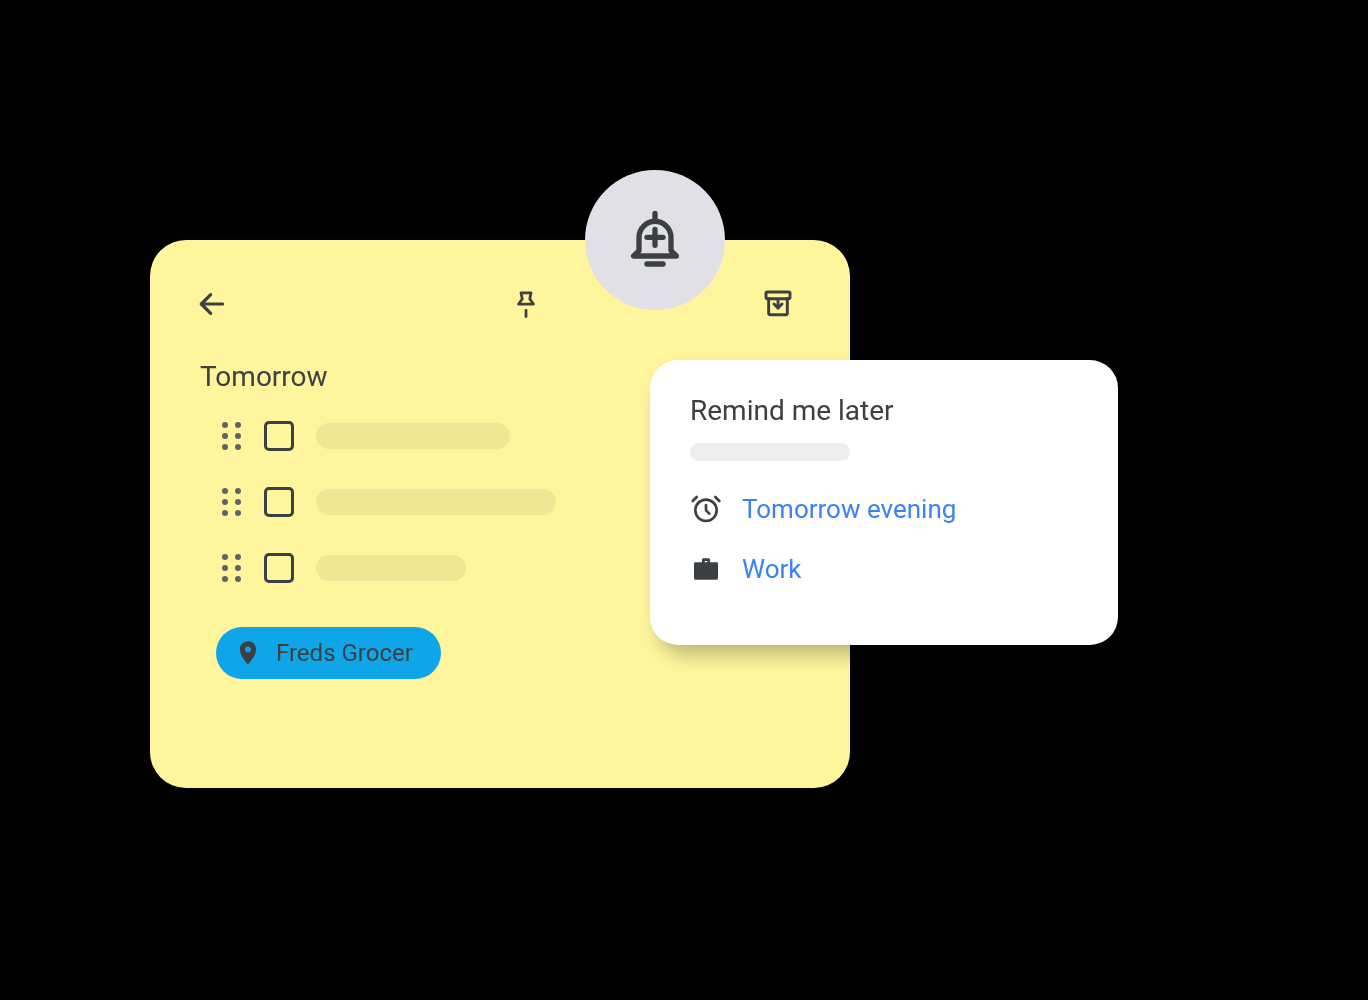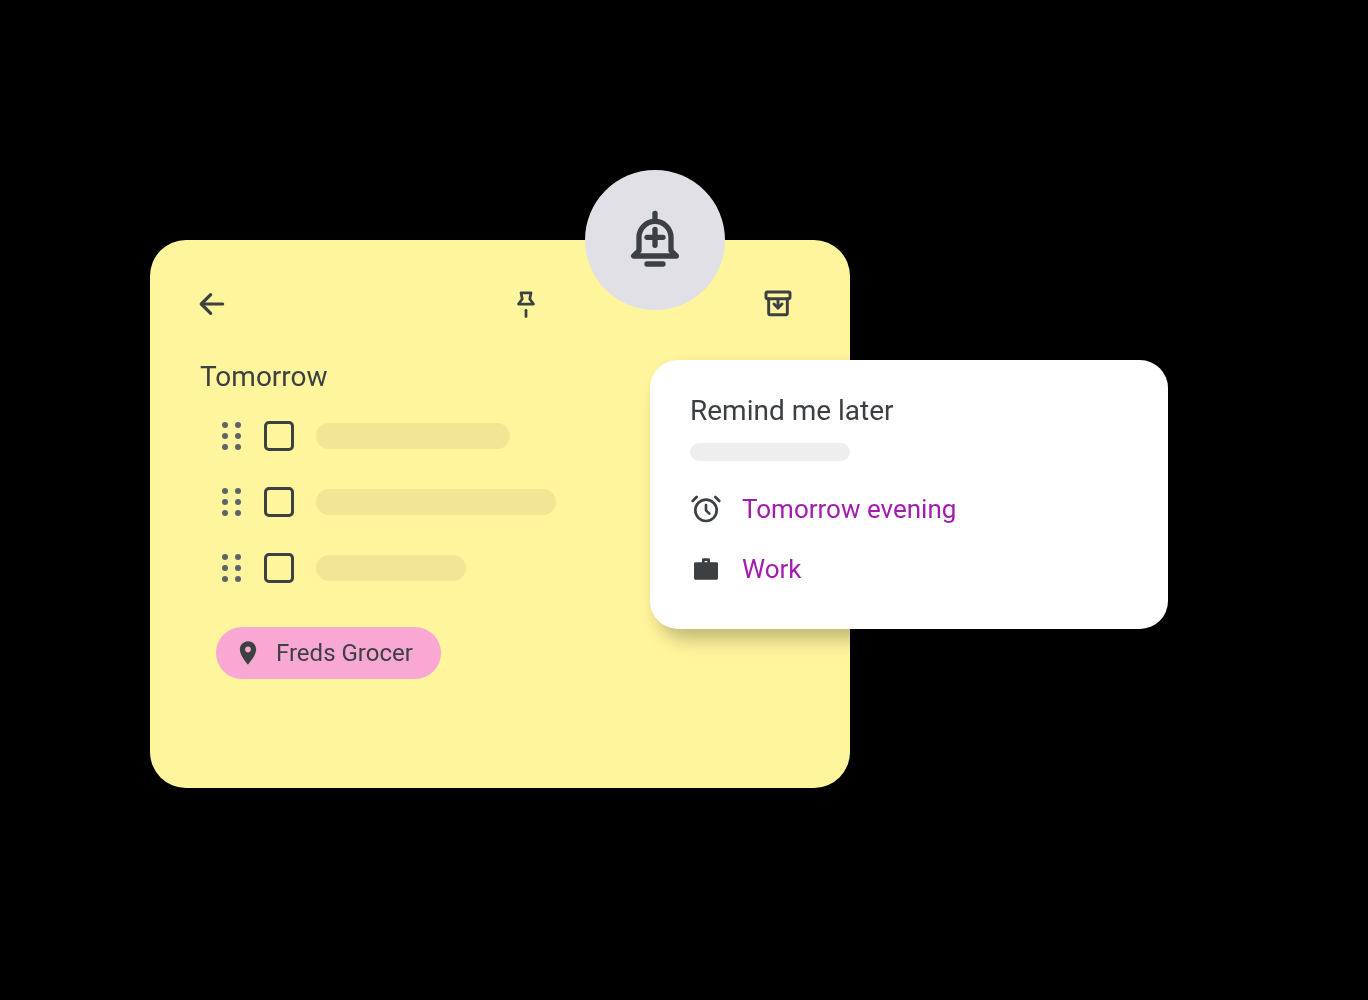--- a/index.html
+++ b/index.html
@@ -80,21 +80,21 @@
     }
     .placeholder-bar {
       height: 26px;
       border-radius: 13px;
       background: rgba(0,0,0,0.06);
     }
     .location-chip {
       display: inline-flex;
       align-items: center;
       gap: 14px;
-      background: #f9a8d4;
+      background: #0ea5e9;
       border-radius: 30px;
       padding: 12px 28px 12px 18px;
       margin-top: 44px;
       margin-left: 22px;
     }
     .location-chip svg { color: #3c4043; }
     .chip-label {
       font-size: 24px;
       color: #3c4043;
     }
@@ -108,24 +108,24 @@
       background: #e0e0e6;
       display: flex;
       align-items: center;
       justify-content: center;
       color: #3c4043;
     }
     .reminder-card {
       position: absolute;
       left: 500px;
       top: 120px;
-      width: 518px;
+      width: 468px;
       background: #fff;
       border-radius: 28px;
-      padding: 34px 40px 44px 40px;
+      padding: 34px 40px 60px 40px;
       box-shadow: 8px 10px 18px rgba(0,0,0,0.25);
     }
     .reminder-title {
       font-size: 28px;
       font-weight: 400;
       color: #3c4043;
     }
     .reminder-sub {
       height: 18px;
       width: 160px;
@@ -138,21 +138,21 @@
       display: flex;
       flex-direction: column;
       gap: 28px;
     }
     .rem-row {
       display: flex;
       align-items: center;
       gap: 20px;
     }
     .rem-row svg { color: #3c4043; }
-    .rem-label { font-size: 26px; color: #a21caf; }
+    .rem-label { font-size: 26px; color: #3b82f6; }
     .header-icons { display: flex; align-items: center; gap: 90px; margin-right: 10px;}
   </style>
 </head>
 <body>
 
 <div class="stage">
 
   <div class="note-card">
     <div class="note-header">
       <div class="icon-btn">

